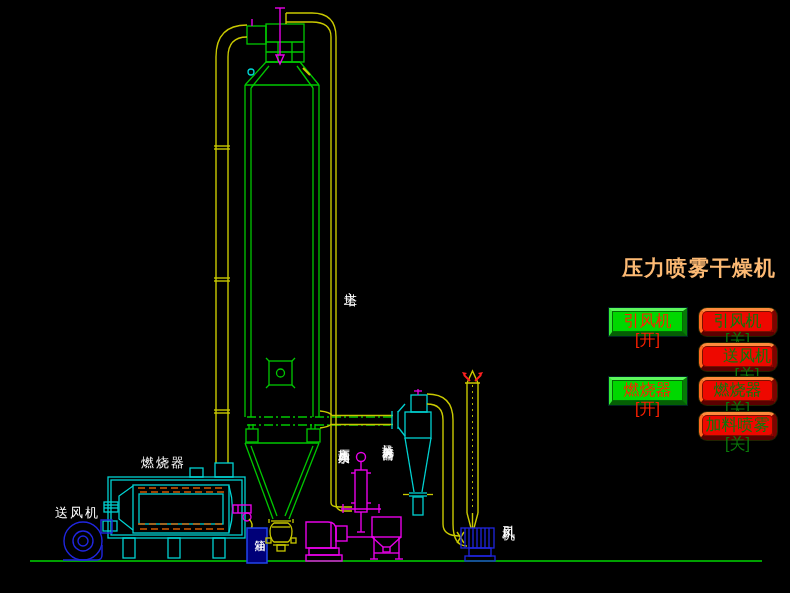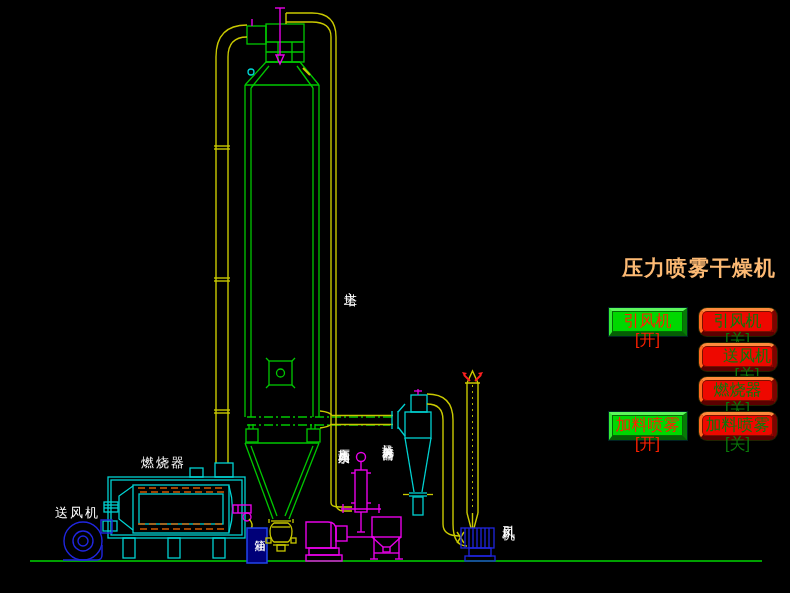--- a/index.html
+++ b/index.html
@@ -263,17 +263,17 @@
 <div class="lbl" style="left:141px;top:456px;letter-spacing:2px;">燃烧器</div>
 <div class="lbl" style="left:55px;top:497px;letter-spacing:2px;margin-top:9px;">送风机</div>
 <div class="tank-lbl">油箱</div>
 <div class="lbl v s12" style="left:337px;top:439px;">高压均质泵</div>
 <div class="lbl v s12" style="left:381px;top:435px;">旋风分离器</div>
 <div class="lbl v" style="left:501px;top:515px;letter-spacing:1px;">引风机</div>
 
 <div class="btn btn-on" style="left:609px;top:308px;">引风机[开]</div>
 <div class="btn btn-off" style="left:699px;top:308px;">引风机[关]</div>
 <div class="btn btn-off" style="left:699px;top:343px;padding-left:19px;">送风机[关]</div>
+<div class="btn btn-on" style="left:609px;top:377px;">燃烧器[开]</div>
 <div class="btn btn-off" style="left:699px;top:377px;">燃烧器[关]</div>
-<div class="btn btn-on" style="left:609px;top:412px;">加料喷雾[开]</div>
 <div class="btn btn-off" style="left:699px;top:412px;">加料喷雾[关]</div>
 
 </div>
 
 </body></html>

